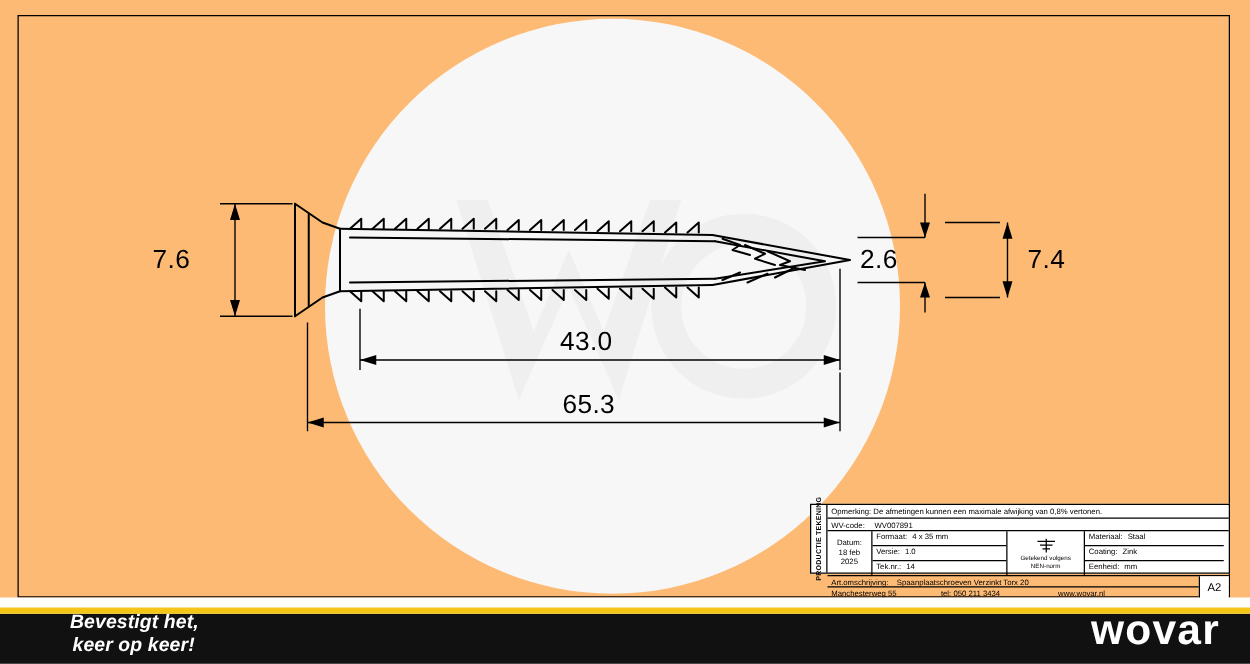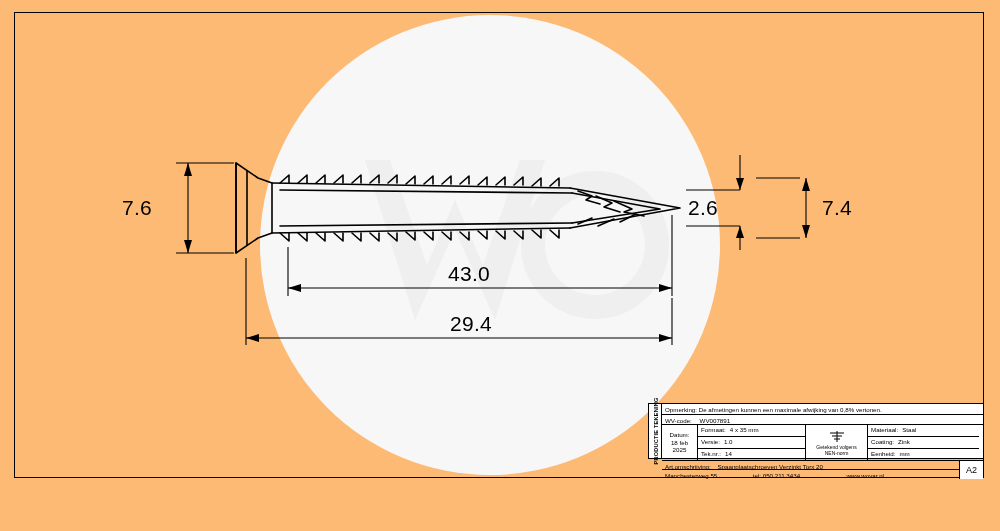--- a/index.html
+++ b/index.html
@@ -226,21 +226,21 @@
 
       <polygon points="246,338 259,334 259,342"></polygon>
       <polygon points="672,338 659,334 659,342"></polygon>
     </g>
   </svg>
 
   <div class="dimtext" style="left:122px;top:196px;">7.6</div>
   <div class="dimtext" style="left:688px;top:196px;">2.6</div>
   <div class="dimtext" style="left:822px;top:196px;">7.4</div>
   <div class="dimtext" style="left:448px;top:262px;">43.0</div>
-  <div class="dimtext" style="left:450px;top:312px;">29.4</div>
+  <div class="dimtext" style="left:450px;top:312px;">65.3</div>
 
   <div class="titleblock">
     <div class="tb-side">
       <span>PRODUCTIE TEKENING</span>
     </div>
     <div class="tb-body">
       <div class="tb-row r1">Opmerking: De afmetingen kunnen een maximale afwijking van 0,8% vertonen.</div>
       <div class="tb-row r2">
         <span>WV-code:</span>
         <span style="margin-left:6px;">WV007891</span>
@@ -300,14 +300,25 @@
         <div class="tb-b2 tb-addr-cols">
           <span class="addr-1">Manchesterweg 55</span>
           <span class="addr-2">tel: 050 211 3434</span>
           <span>www.wovar.nl</span>
         </div>
       </div>
       <div class="tb-a2">A2</div>
     </div>
   </div>
 
+  <div class="footer">
+    <div class="footer-black"></div>
+    <div class="footer-yellow"></div>
+    <div class="slogan">
+      <div class="l1">Bevestigt het,</div>
+      <div class="l2">keer op keer!</div>
+    </div>
+    <div class="brand">
+      <span>wovar</span>
+    </div>
+  </div>
 
 </div>
 
 </body></html>

